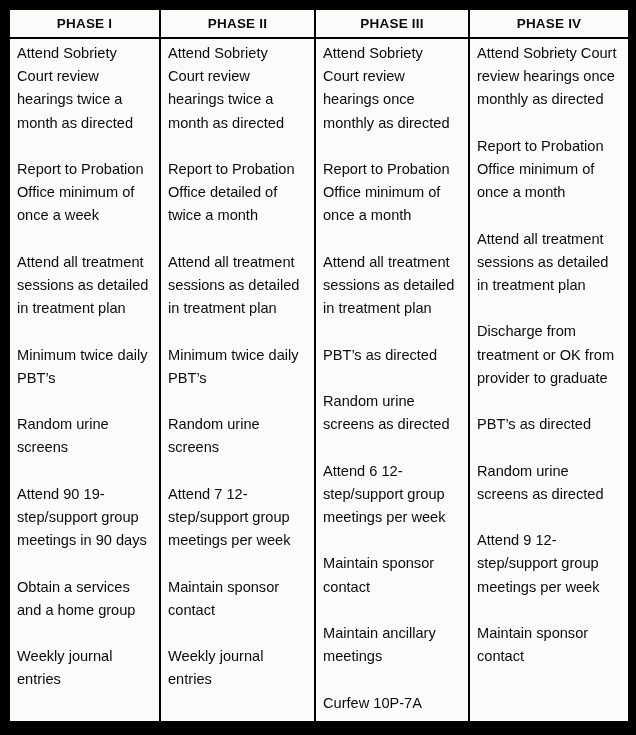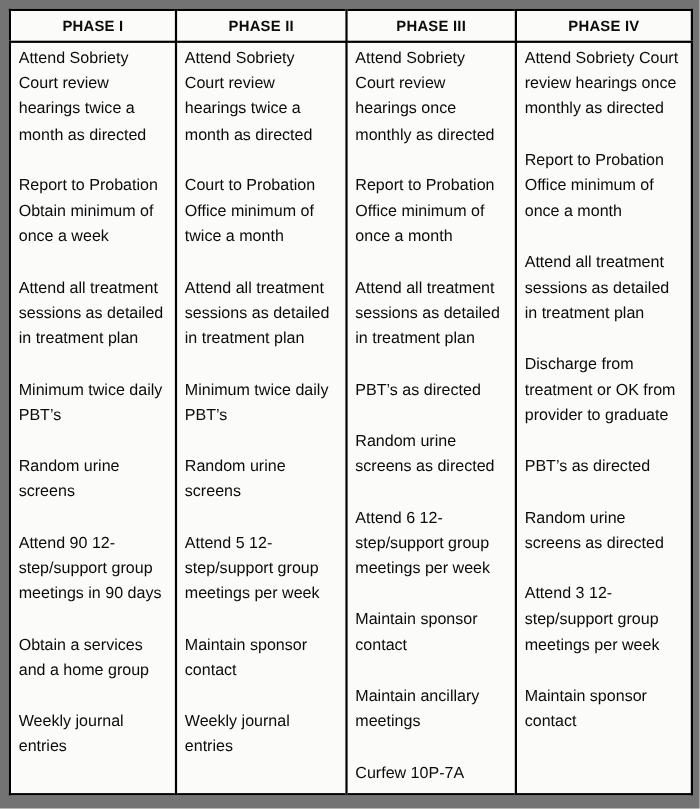--- a/index.html
+++ b/index.html
@@ -11,21 +11,21 @@
     height: 735px;
     background: #f6f6f4;
     font-family: "Liberation Sans", "DejaVu Sans", sans-serif;
     overflow: hidden;
   }
   .sheet {
     position: absolute;
     left: 0; top: 0;
     width: 636px;
     height: 735px;
-    background: #737373;
+    background: #000000;
   }
   .phase-table {
     position: absolute;
     left: 8px;
     top: 8px;
     width: 620px;
     height: 712px;
     border-collapse: collapse;
     table-layout: fixed;
     background: #fbfbfa;
@@ -96,37 +96,37 @@
         <th>PHASE II</th>
         <th>PHASE III</th>
         <th>PHASE IV</th>
       </tr>
     </thead>
     <tbody>
       <tr>
         <td class="col-1">
           <ul class="items">
               <li>Attend Sobriety Court review hearings twice a month as directed</li>
-              <li>Report to Probation Obtain minimum of once a week</li>
+              <li>Report to Probation Office minimum of once a week</li>
               <li>Attend all treatment sessions as detailed in treatment plan</li>
               <li>Minimum twice daily PBT’s</li>
               <li>Random urine screens</li>
-              <li>Attend 90 12-step/support group meetings in 90 days</li>
+              <li>Attend 90 19-step/support group meetings in 90 days</li>
               <li>Obtain a services and a home group</li>
               <li>Weekly journal entries</li>
             </ul>
         </td>
         <td class="col-2">
           <ul class="items">
               <li>Attend Sobriety Court review hearings twice a month as directed</li>
-              <li>Court to Probation Office minimum of twice a month</li>
+              <li>Report to Probation Office detailed of twice a month</li>
               <li>Attend all treatment sessions as detailed in treatment plan</li>
               <li>Minimum twice daily PBT’s</li>
               <li>Random urine screens</li>
-              <li>Attend 5 12-step/support group meetings per week</li>
+              <li>Attend 7 12-step/support group meetings per week</li>
               <li>Maintain sponsor contact</li>
               <li>Weekly journal entries</li>
             </ul>
         </td>
         <td class="col-3">
           <ul class="items">
               <li>Attend Sobriety Court review hearings once monthly as directed</li>
               <li>Report to Probation Office minimum of once a month</li>
               <li>Attend all treatment sessions as detailed in treatment plan</li>
               <li>PBT’s as directed</li>
@@ -138,20 +138,20 @@
             </ul>
         </td>
         <td class="col-4">
           <ul class="items">
               <li>Attend Sobriety Court review hearings once monthly as directed</li>
               <li>Report to Probation Office minimum of once a month</li>
               <li>Attend all treatment sessions as detailed in treatment plan</li>
               <li>Discharge from treatment or OK from provider to graduate</li>
               <li>PBT’s as directed</li>
               <li>Random urine screens as directed</li>
-              <li>Attend 3 12-step/support group meetings per week</li>
+              <li>Attend 9 12-step/support group meetings per week</li>
               <li>Maintain sponsor contact</li>
             </ul>
         </td>
       </tr>
     </tbody>
   </table>
 </div>
 
 </body></html>

